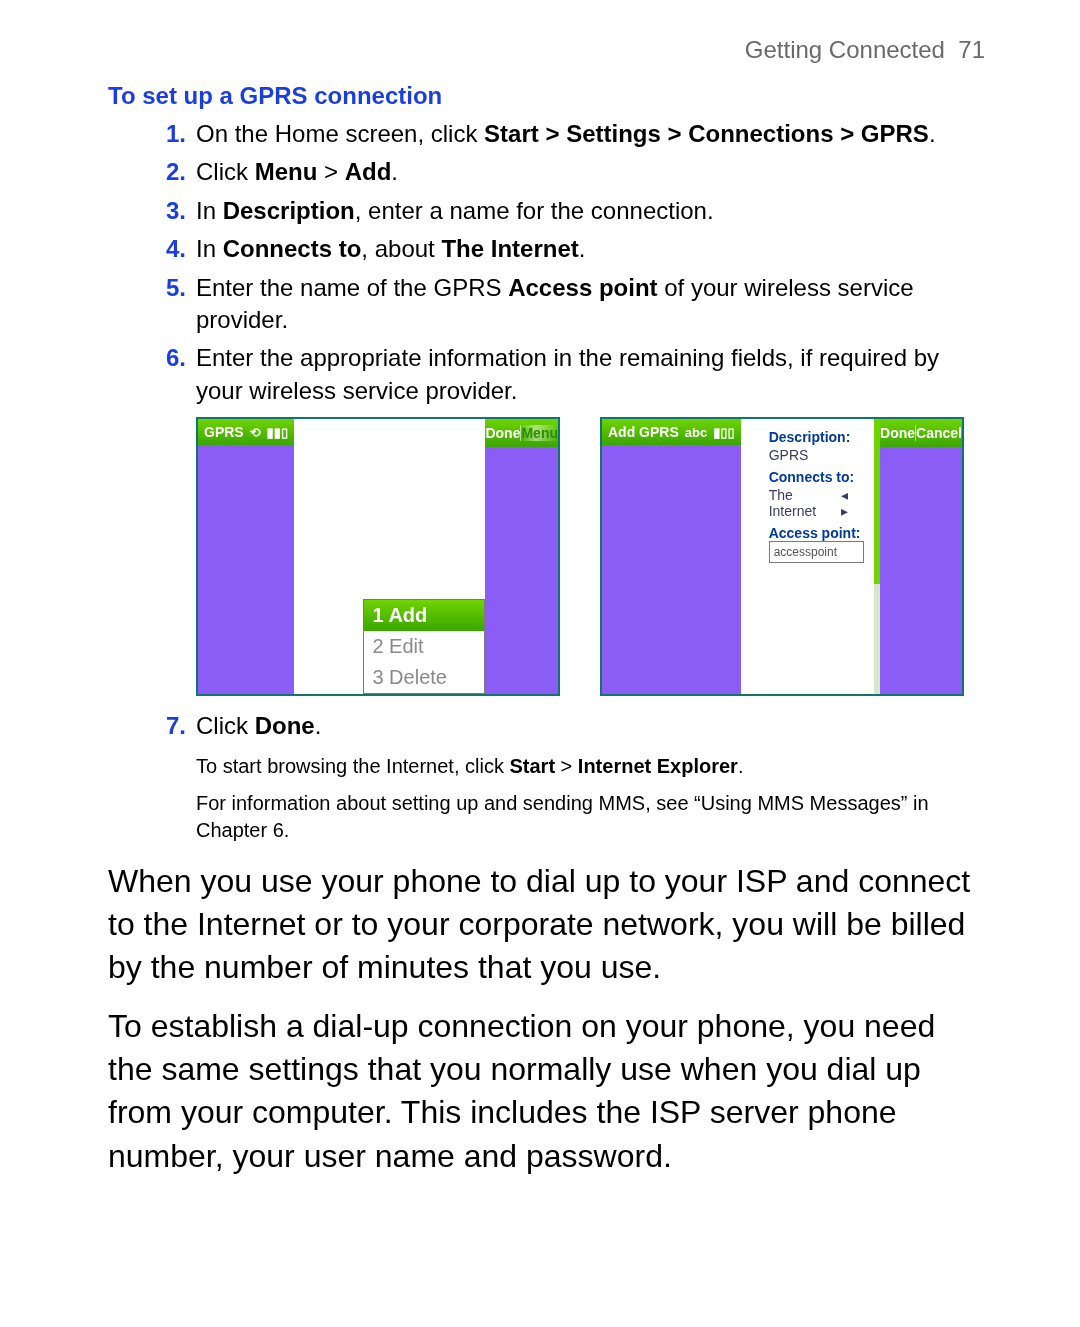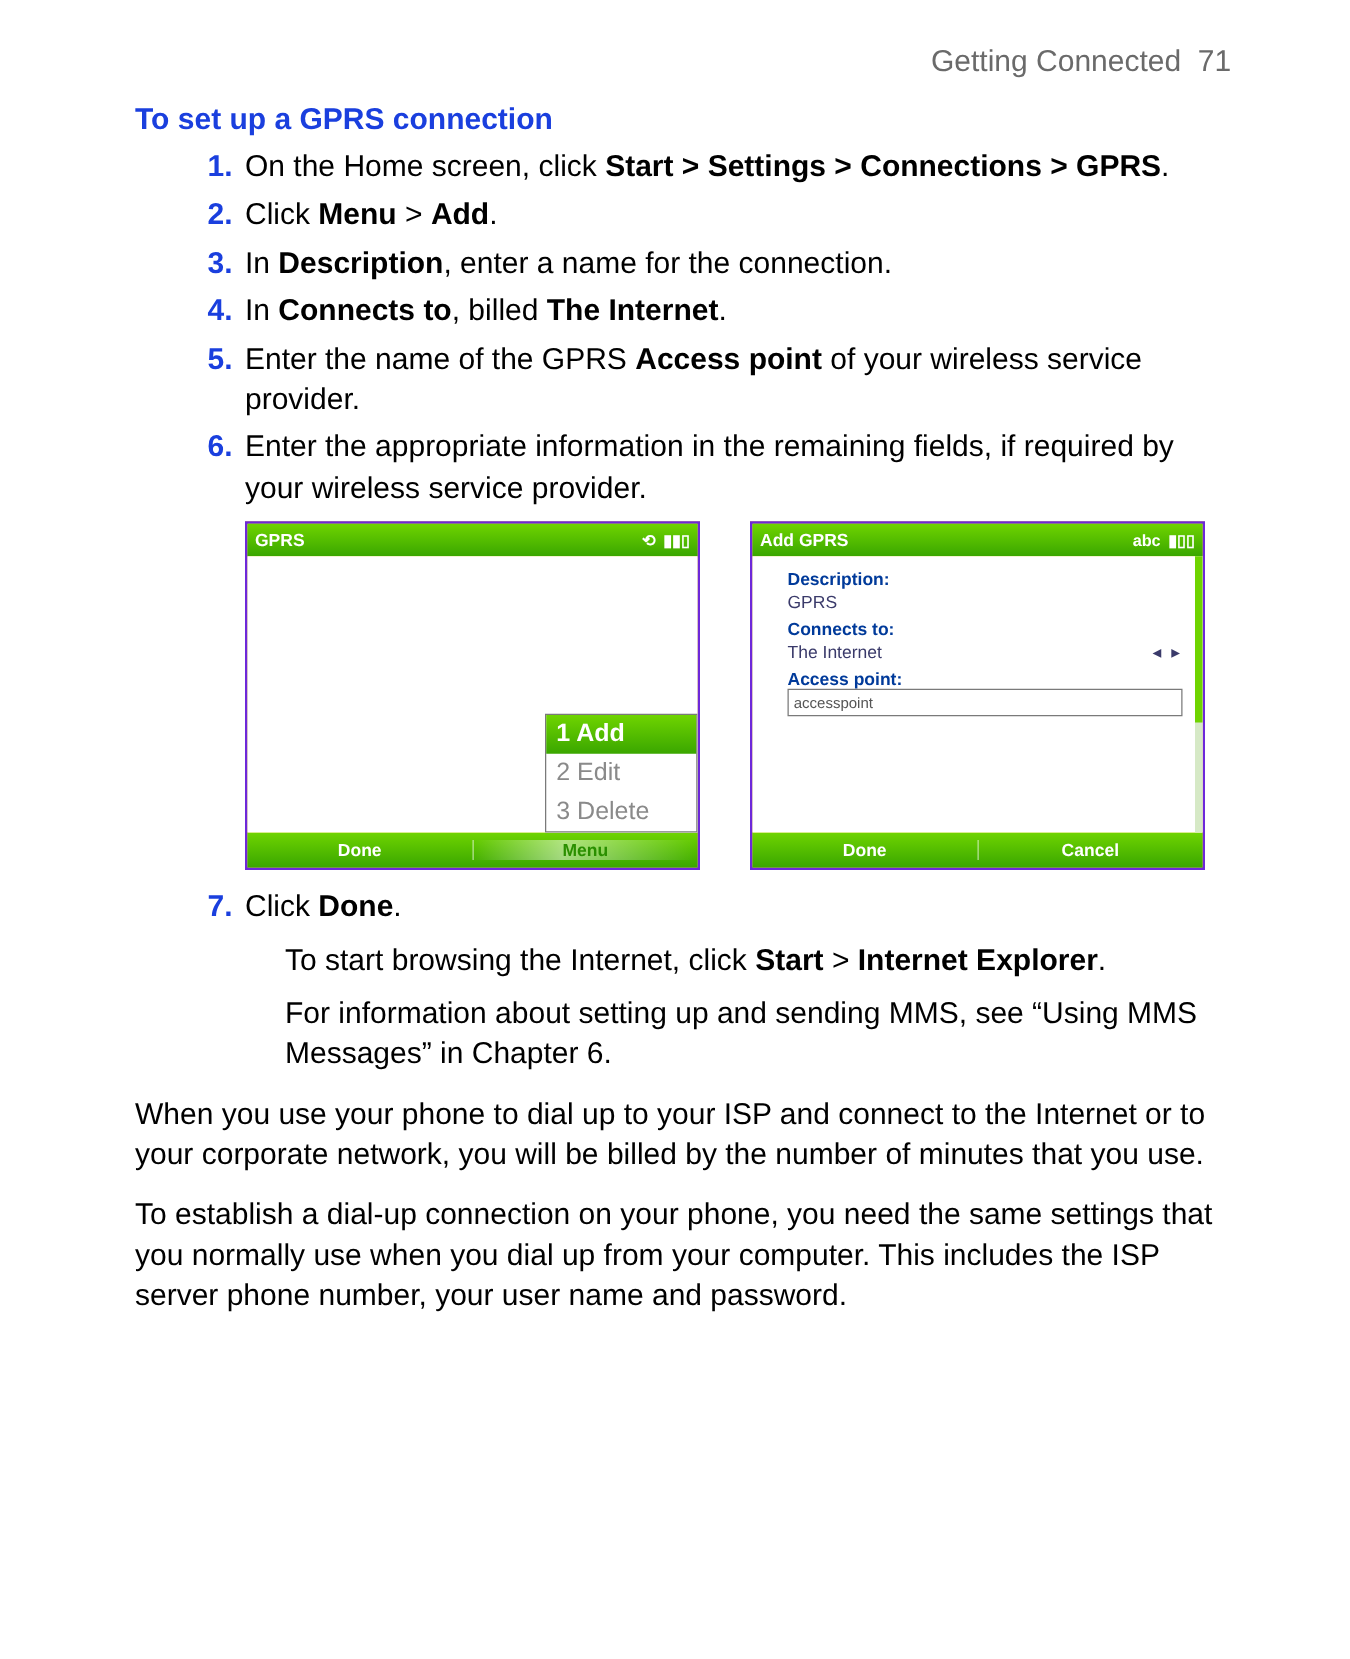--- a/index.html
+++ b/index.html
@@ -50,24 +50,24 @@
   ol.steps > li .txt { flex: 1; }
   .b { font-weight: bold; }
   .screens {
     display: flex;
     gap: 40px;
     margin: 8px 0 14px 88px;
   }
   .phone {
     width: 360px;
     height: 275px;
-    border: 2px solid #6d28d9;
-    background: #fde047;
-    display: flex;
-    flex-direction: column;
+    border: 2px solid #0f766e;
+    background: #8b5cf6;
+    display: flex;
+    flex-direction: row;
     position: relative;
     font-family: Tahoma, Verdana, sans-serif;
   }
   .phone .titlebar {
     height: 26px;
     background: linear-gradient(#6fd400, #3aa600);
     color: #fff;
     font-weight: bold;
     font-size: 14px;
     display: flex;
@@ -128,33 +128,33 @@
   }
   .phone .scrollbar {
     position: absolute; right: 0; top: 0; bottom: 0; width: 6px;
     background: #d6e9c6;
   }
   .phone .scrollbar .thumb {
     position: absolute; left: 0; right: 0; top: 0; height: 60%;
     background: #6fd400;
   }
   .after-screens {
-    margin-left: 120px;
-    font-size: 24px;
+    margin-left: 88px;
+    font-size: 20px;
     line-height: 1.35;
   }
   .after-screens p { margin: 10px 0; }
   h2.section {
     color: #1a3fde;
     font-weight: bold;
     font-size: 30px;
     margin: 28px 0 6px 0;
   }
   .para {
-    font-size: 24px;
+    font-size: 32px;
     line-height: 1.35;
     margin: 16px 0 16px 0;
   }
 </style>
 </head>
 <body>
 
 <div class="page">
 
   <div class="running-head">
@@ -178,21 +178,21 @@
     </li>
     <li>
       <span class="num">3.</span>
       <span class="txt">
         <span>In </span><span class="b">Description</span><span>, enter a name for the connection.</span>
       </span>
     </li>
     <li>
       <span class="num">4.</span>
       <span class="txt">
-        <span>In </span><span class="b">Connects to</span><span>, billed </span><span class="b">The Internet</span><span>.</span>
+        <span>In </span><span class="b">Connects to</span><span>, about </span><span class="b">The Internet</span><span>.</span>
       </span>
     </li>
     <li>
       <span class="num">5.</span>
       <span class="txt">
         <span>Enter the name of the GPRS </span><span class="b">Access point</span><span> of your wireless service provider.</span>
       </span>
     </li>
     <li>
       <span class="num">6.</span>

